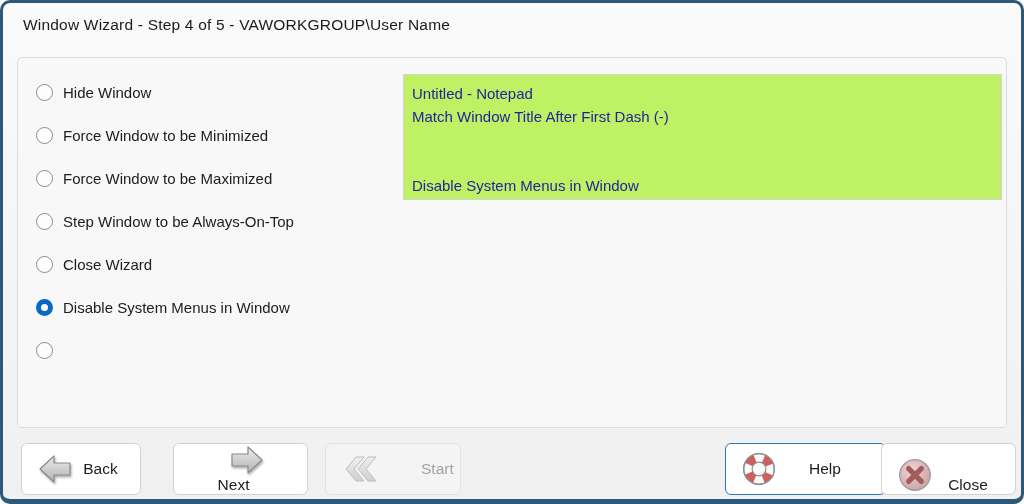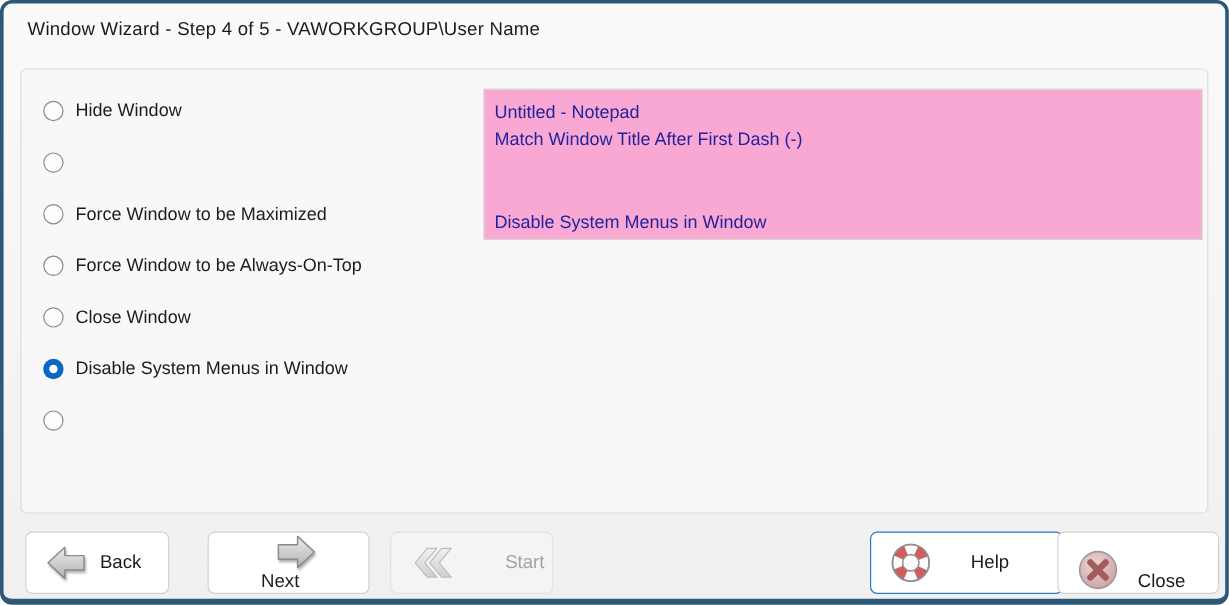--- a/index.html
+++ b/index.html
@@ -34,21 +34,21 @@
   }
   .option-row.selected .radio { border:none; background:#0a68c4; }
   .option-row.selected .radio::after {
     content:""; position:absolute; left:5px; top:5px; width:7px; height:7px;
     border-radius:50%; background:#ffffff;
   }
   .option-label { margin-left:10px; font-size:15px; color:#1c1c1c; white-space:nowrap; }
 
   .listbox {
     position:absolute; left:385px; top:16px; width:599px; height:126px;
-    background:#f9a8d4; border:1px solid #d4d4d4;
+    background:#bef264; border:1px solid #d4d4d4;
     padding:7px 8px 0 8px; overflow:hidden;
   }
   .lb-row { font-size:15px; line-height:23px; min-height:23px; color:#23239b; white-space:nowrap; }
 
   .footer { position:absolute; left:0; top:438px; width:1024px; height:56px; }
   .btn {
     position:absolute; top:2px; height:52px;
     background:#ffffff; border:1px solid #d2d2d2; border-radius:6px;
     display:flex; align-items:center; cursor:pointer;
     font-family:"Liberation Sans", sans-serif;
@@ -76,32 +76,33 @@
 
   <div class="content-panel">
 
     <div class="options">
       <div class="option-row">
         <span class="radio"></span>
         <span class="option-label">Hide Window</span>
       </div>
       <div class="option-row">
         <span class="radio"></span>
+        <span class="option-label">Force Window to be Minimized</span>
       </div>
       <div class="option-row">
         <span class="radio"></span>
         <span class="option-label">Force Window to be Maximized</span>
       </div>
       <div class="option-row">
         <span class="radio"></span>
-        <span class="option-label">Force Window to be Always-On-Top</span>
+        <span class="option-label">Step Window to be Always-On-Top</span>
       </div>
       <div class="option-row">
         <span class="radio"></span>
-        <span class="option-label">Close Window</span>
+        <span class="option-label">Close Wizard</span>
       </div>
       <div class="option-row selected">
         <span class="radio"></span>
         <span class="option-label">Disable System Menus in Window</span>
       </div>
       <div class="option-row">
         <span class="radio"></span>
       </div>
     </div>
 

